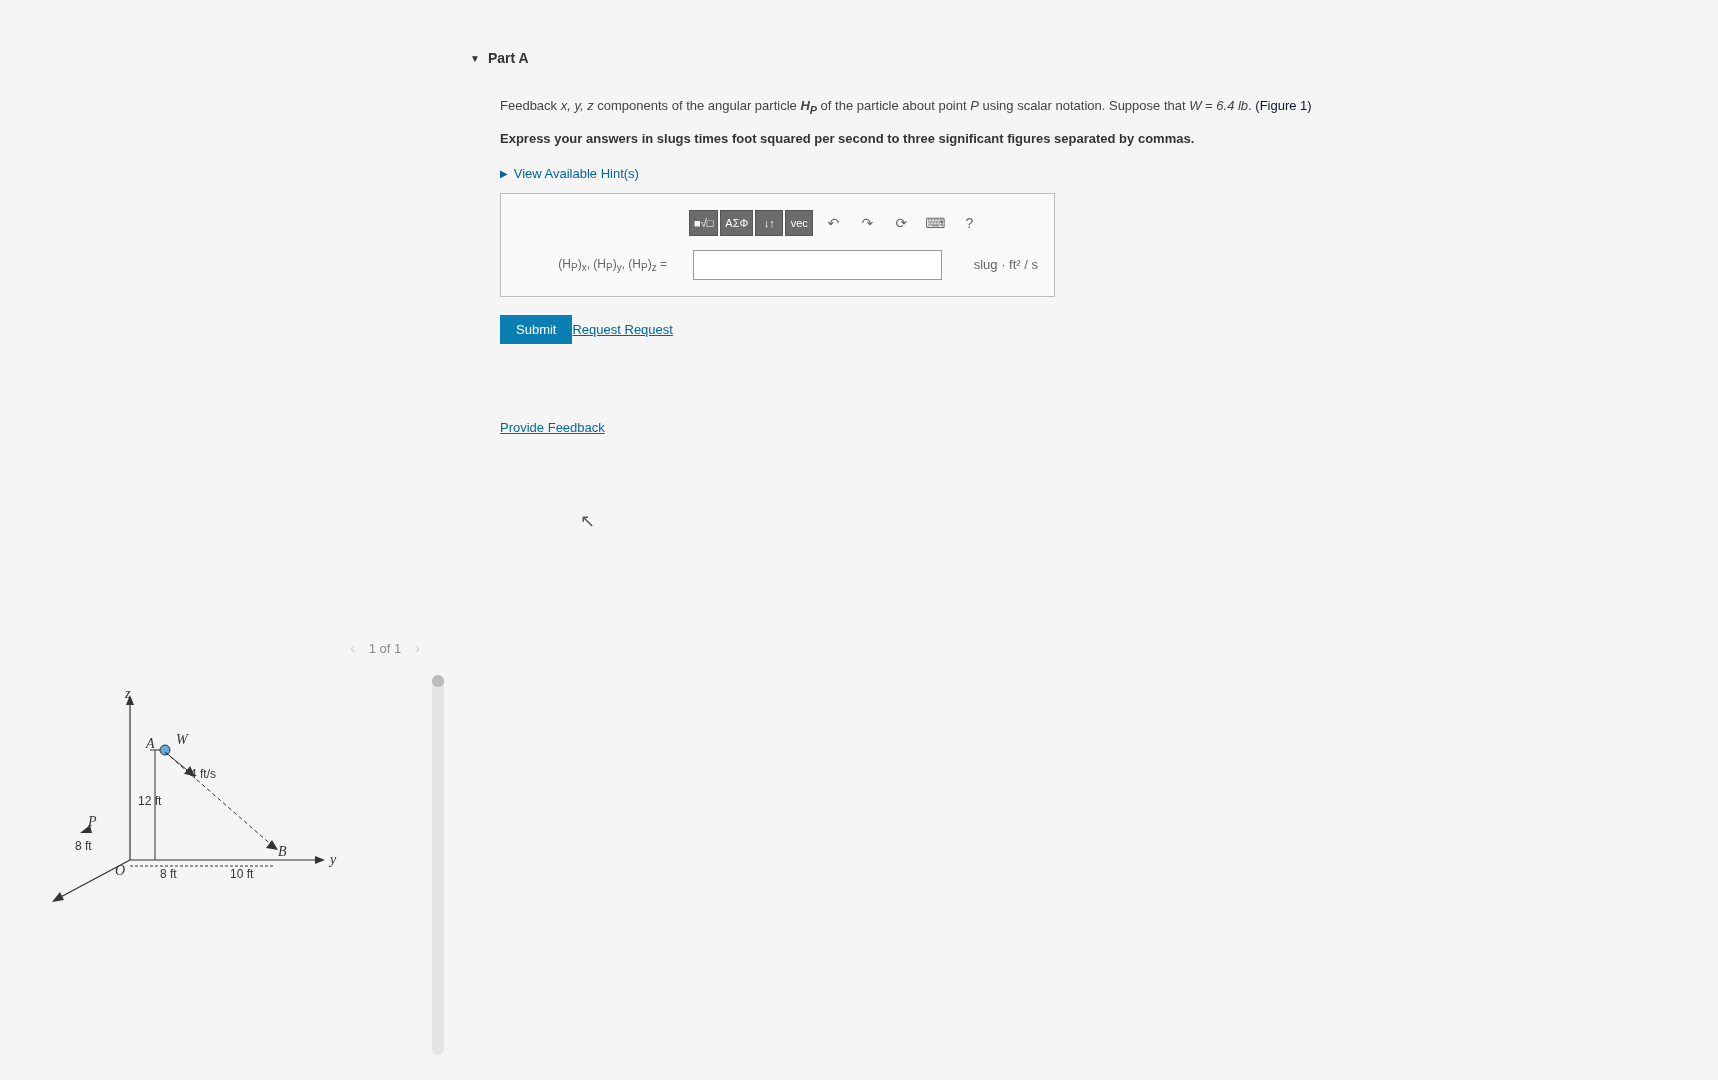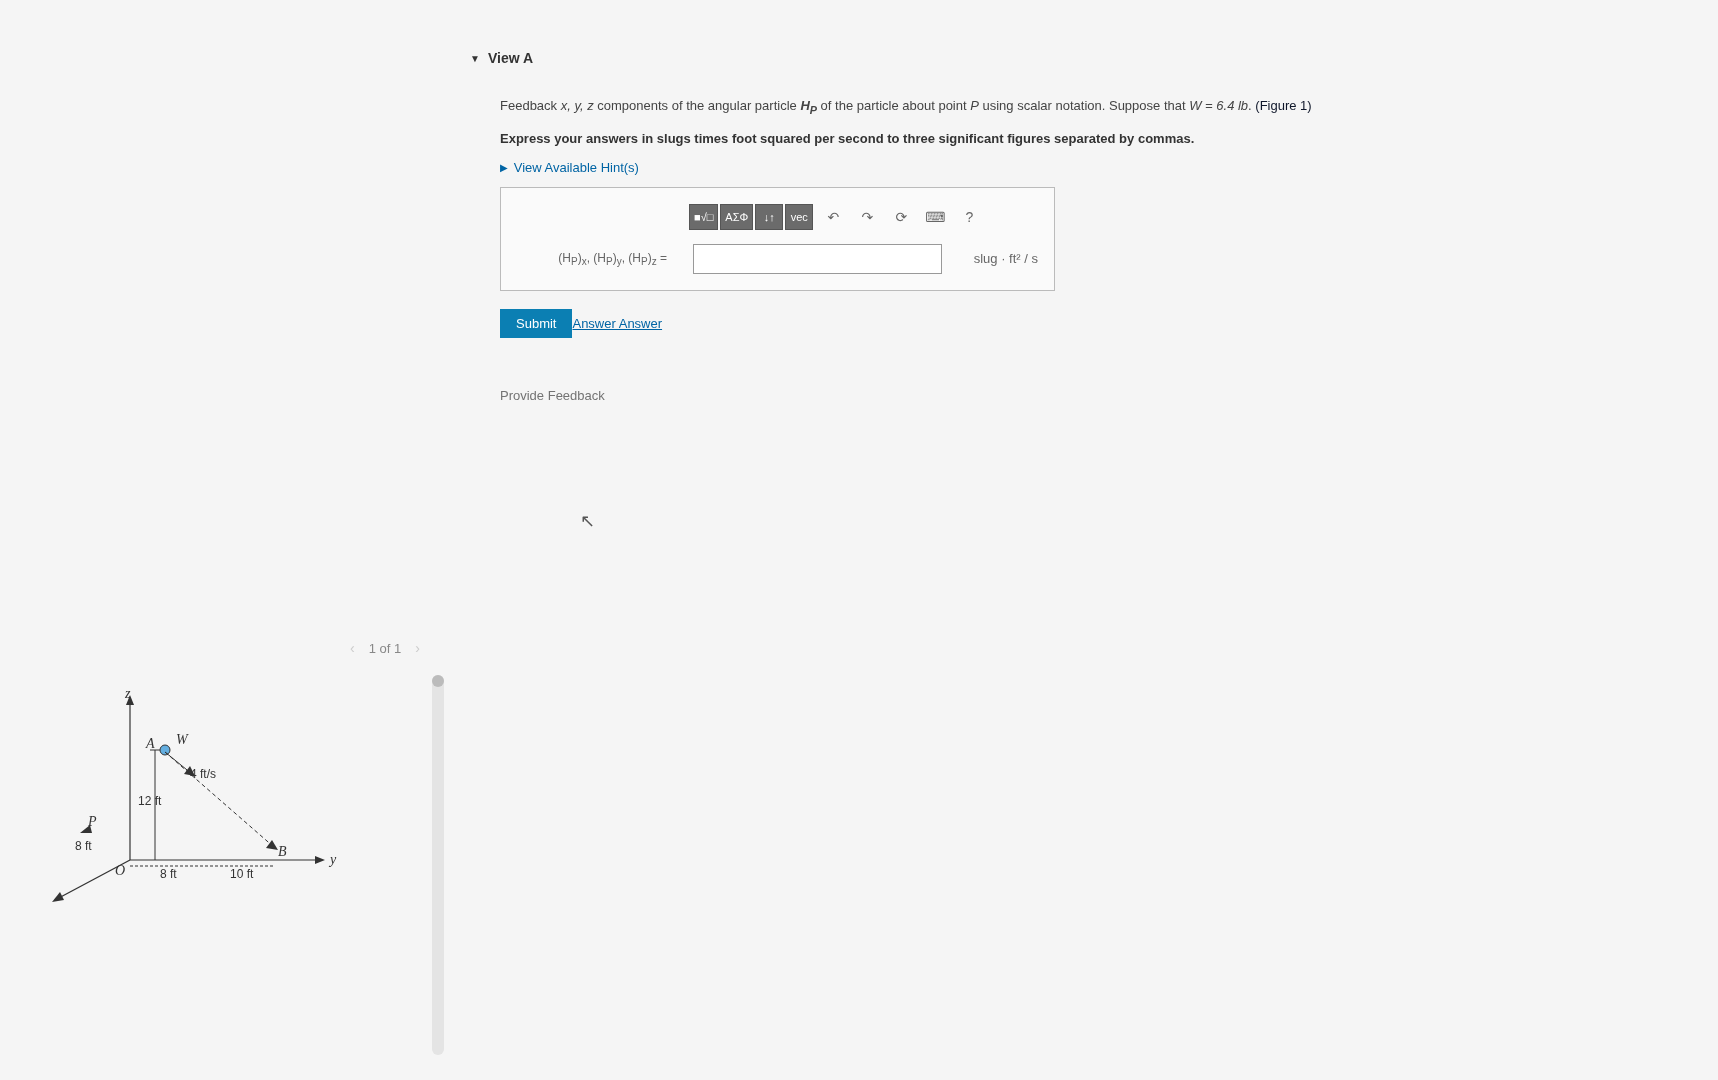--- a/index.html
+++ b/index.html
@@ -27,21 +27,21 @@
       font-size: 14px;
       margin-bottom: 30px;
       cursor: pointer;
     }
     .part-header .tri { font-size: 10px; color: #333; }
     .part-body { margin-left: 30px; }
     .question { color: #444; font-size: 13px; line-height: 1.6; margin-bottom: 12px; }
     .question .var { font-style: italic; margin-top: 32px; }
     .question .hp { font-style: italic; font-weight: bold; text-align: center; }
     .question .link { color: #0f172a; cursor: pointer; }
-    .instruct { font-weight: bold; font-size: 13px; color: #333; margin-bottom: 14px; }
+    .instruct { font-weight: bold; font-size: 13px; color: #333; margin-bottom: 20px; }
     .hints { color: #0064a4; font-size: 13px; display: flex; align-items: center; gap: 6px; cursor: pointer; margin-bottom: 12px; }
     .hints .tri { font-size: 10px; }
     .answer-box {
       border: 1px solid #bbb;
       background: #fafafa;
       padding: 16px;
       width: 555px;
     }
     .toolbar {
       display: flex;
@@ -95,23 +95,24 @@
     .submit-btn {
       background: #0b7fb3;
       color: #fff;
       border: none;
       padding: 7px 16px;
       font-size: 13px;
       cursor: pointer;
     }
     .req-answer { color: #0064a4; font-size: 13px; cursor: pointer; text-decoration: underline; }
     .feedback {
-      color: #737373;
-      font-size: 13px;
-      margin-top: 50px;
+      color: #0369a1;
+      font-size: 13px;
+      text-decoration: underline;
+      margin-top: 76px;
       cursor: pointer;
       display: inline-block;
     }
     
     .fig-nav {
       position: absolute;
       left: 350px;
       top: 640px;
       display: flex;
       align-items: center;
@@ -157,21 +158,21 @@
       color: #555;
       pointer-events: none;
     }
   </style>
 </head>
 <body>
 
 <div class="main-content">
   <div class="part-header">
     <span class="tri">▼</span>
-    <span>View A</span>
+    <span>Part A</span>
   </div>
 
   <div class="part-body">
     <p class="question">
       <span>Feedback </span><span class="var">x, y, z</span><span> components of the angular particle </span><span class="hp">H<sub>P</sub></span><span> of the particle about point </span><span class="var">P</span><span> using scalar notation. Suppose that </span><span class="var">W = 6.4 lb</span><span>. </span><span class="link">(Figure 1)</span>
     </p>
     <p class="instruct">Express your answers in slugs times foot squared per second to three significant figures separated by commas.</p>
 
     <div class="hints">
       <span class="tri">▶</span>
@@ -192,21 +193,21 @@
       </div>
       <div class="answer-row">
         <span class="answer-label">(<span class="var">H<sub>P</sub></span>)<sub>x</sub>, (<span class="var">H<sub>P</sub></span>)<sub>y</sub>, (<span class="var">H<sub>P</sub></span>)<sub>z</sub> =</span>
         <input class="answer-input" type="text" value="" style="">
         <span class="answer-units">slug · ft² / s</span>
       </div>
     </div>
 
     <div class="btn-row">
       <button class="submit-btn">Submit</button>
-      <span class="req-answer">Answer Answer</span>
+      <span class="req-answer">Request Request</span>
     </div>
 
     <a class="feedback">Provide Feedback</a>
   </div>
 </div>
 
 <div class="fig-nav">
   <span class="chev">‹</span>
   <span>1 of 1</span>
   <span class="chev">›</span>

